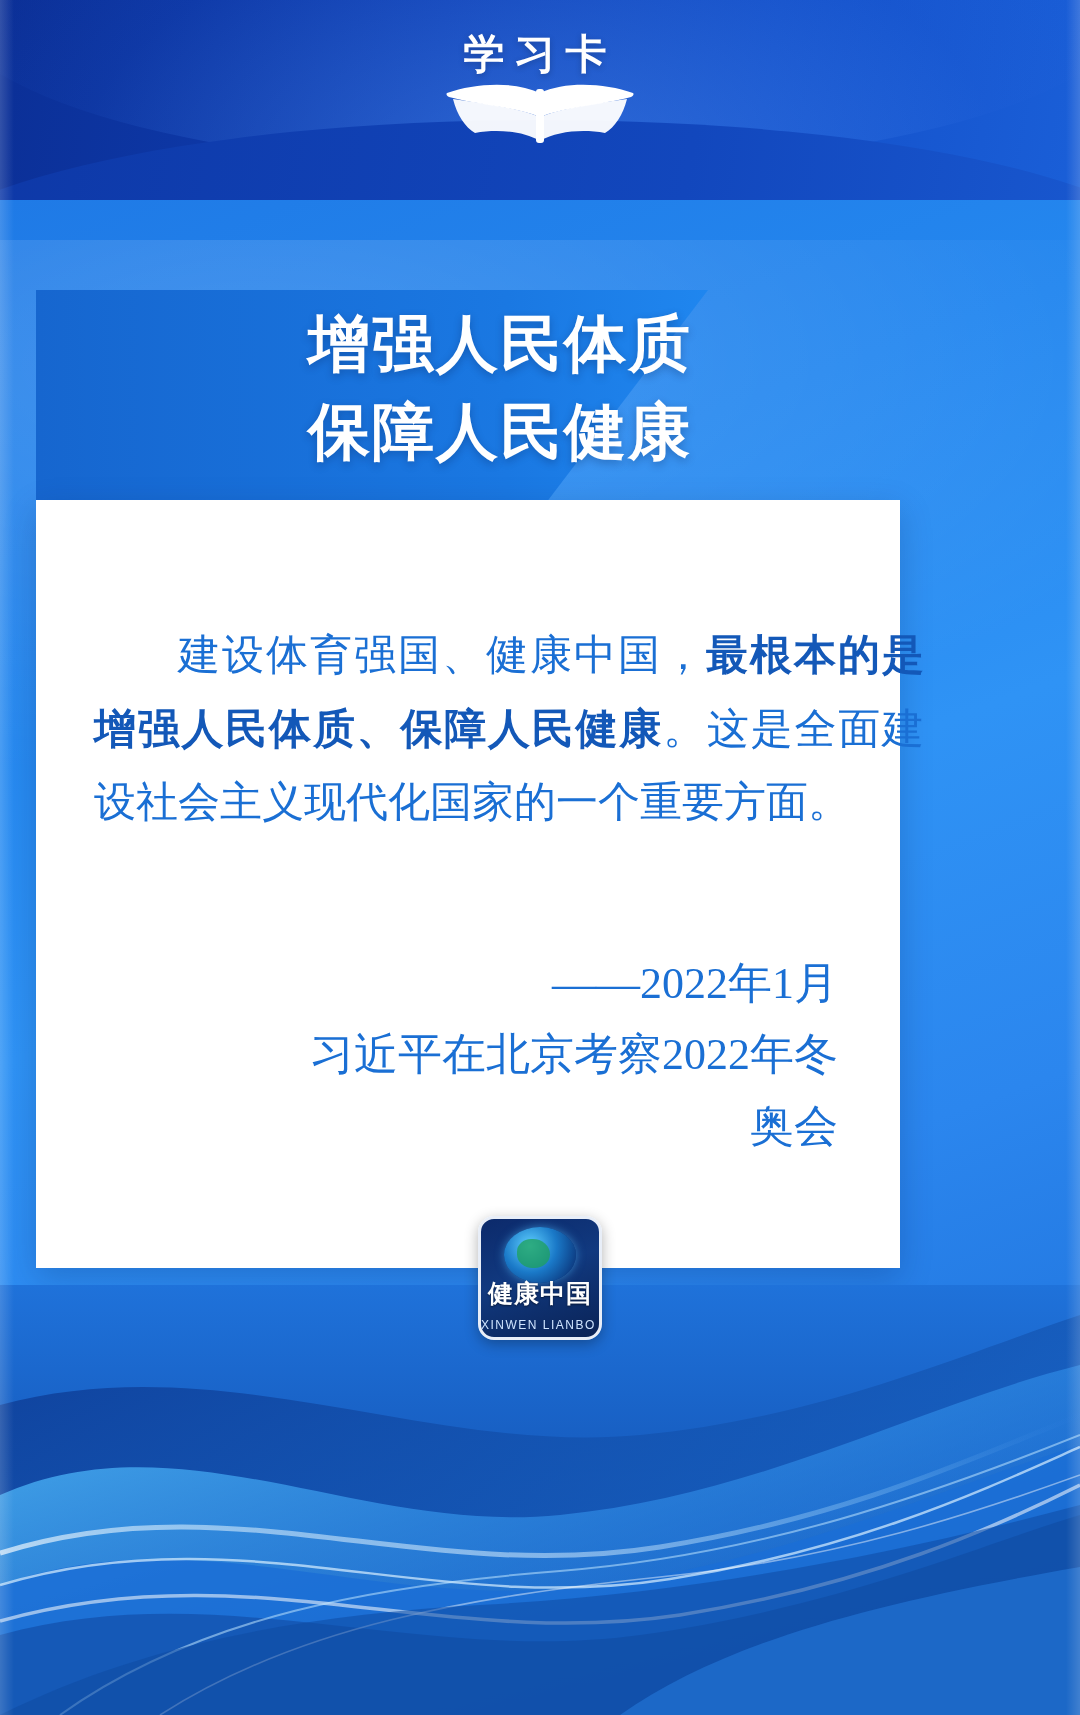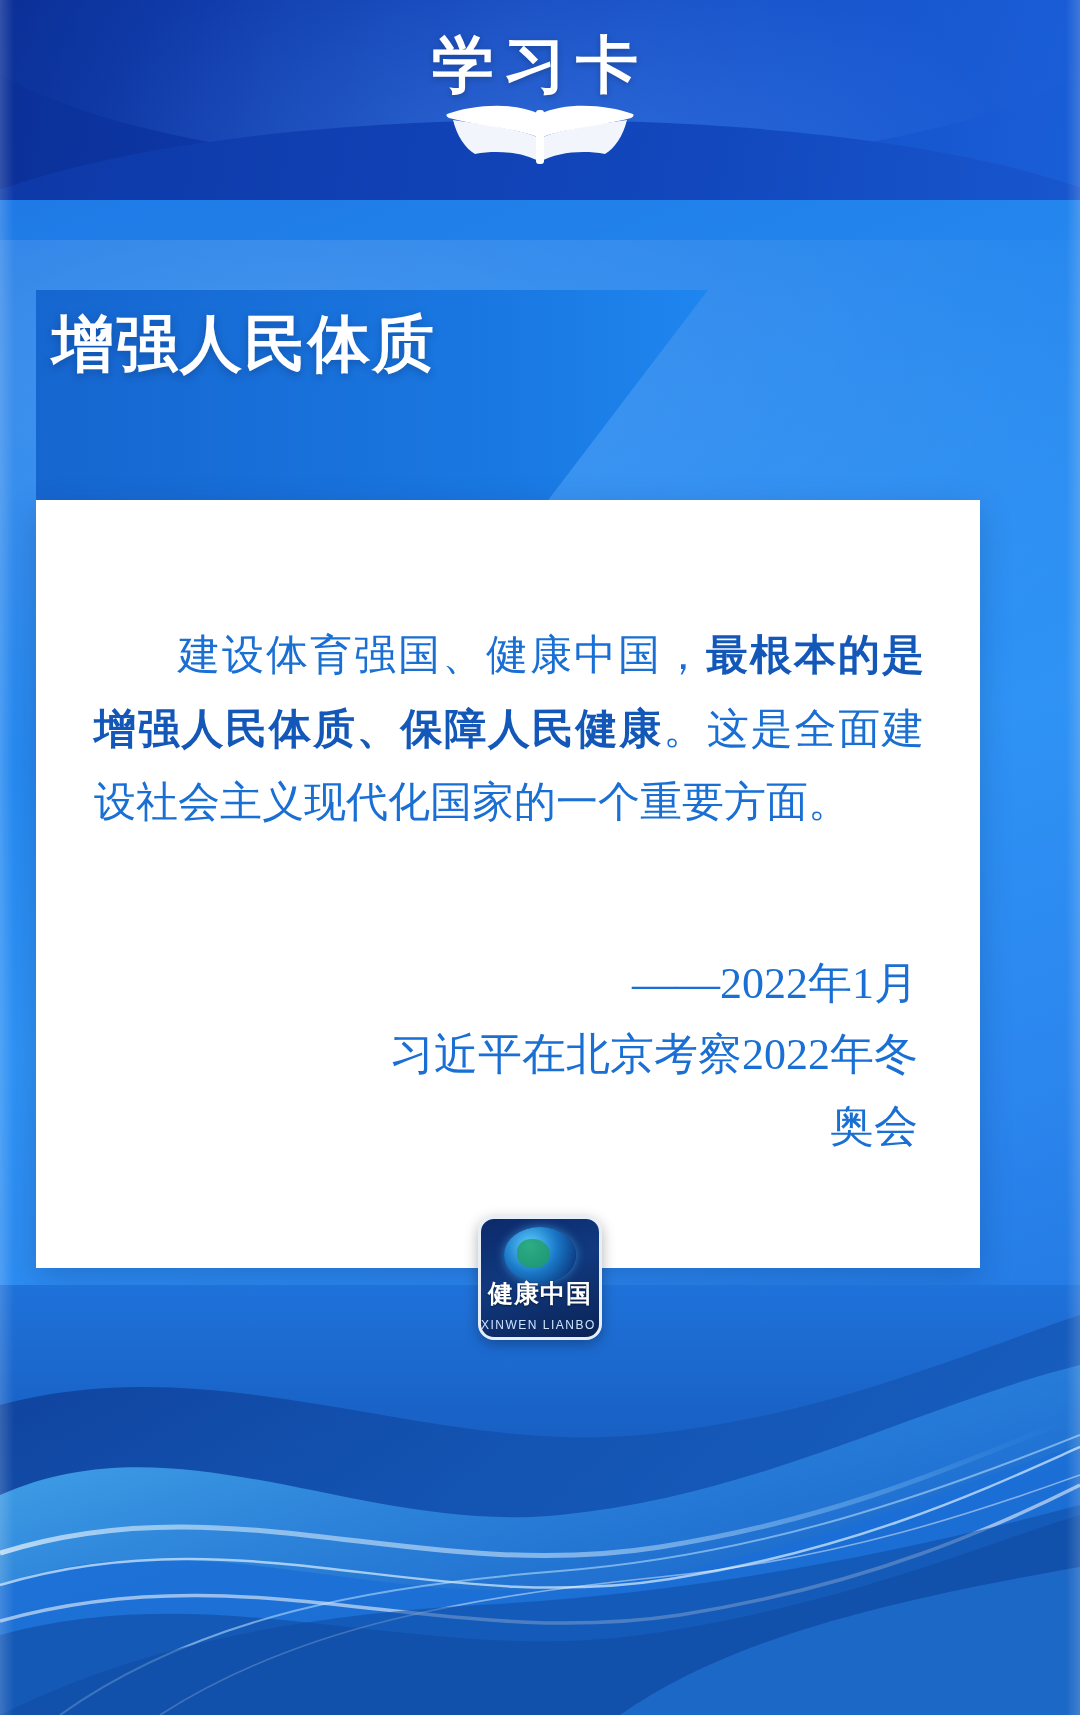--- a/index.html
+++ b/index.html
@@ -61,21 +61,21 @@
     position: absolute;
     top: 34px;
     left: 0;
     width: 1080px;
     text-align: center;
     z-index: 5;
   }
   .logo-text {
     font-family: "Liberation Serif", "DejaVu Serif", serif;
     font-weight: bold;
-    font-size: 62px;
+    font-size: 41px;
     letter-spacing: 10px;
     color: #ffffff;
     line-height: 1;
     text-shadow: 0 2px 6px rgba(0,0,0,0.22);
   }
   .logo-book {
     margin-top: 2px;
     display: inline-block;
   }
 
@@ -113,28 +113,29 @@
     top: 300px;
     left: 52px;
     width: 640px;
     color: #ffffff;
     font-weight: bold;
     font-size: 62px;
     line-height: 1.42;
     letter-spacing: 2px;
     text-shadow: 0 3px 8px rgba(0,20,70,0.28);
     z-index: 4;
+    text-align: right;
   }
 
   
   .card {
     position: absolute;
     top: 500px;
     left: 36px;
-    width: 944px;
+    width: 864px;
     height: 768px;
     background: #ffffff;
     box-shadow: 0 10px 30px rgba(3,30,90,0.22);
   }
   .quote {
     position: absolute;
     top: 118px;
     left: 58px;
     width: 830px;
     color: #1a6fd4;
@@ -266,20 +267,21 @@
     </div>
   </div>
 
   <div class="mid-field">
     <div class="mid-glow"></div>
   </div>
 
   <div class="ribbon"></div>
   <div class="ribbon-text">
     <div>增强人民体质</div>
+    <div>保障人民健康</div>
   </div>
 
   <div class="card">
     <div class="quote"><span>建设体育强国、健康中国，</span><b>最根本的是增强人民体质、保障人民健康</b><span>。这是全面建设社会主义现代化国家的一个重要方面。</span></div>
 
     <div class="attribution">
       <div>——2022年1月</div>
       <div>习近平在北京考察2022年冬奥会</div>
     </div>
   </div>

